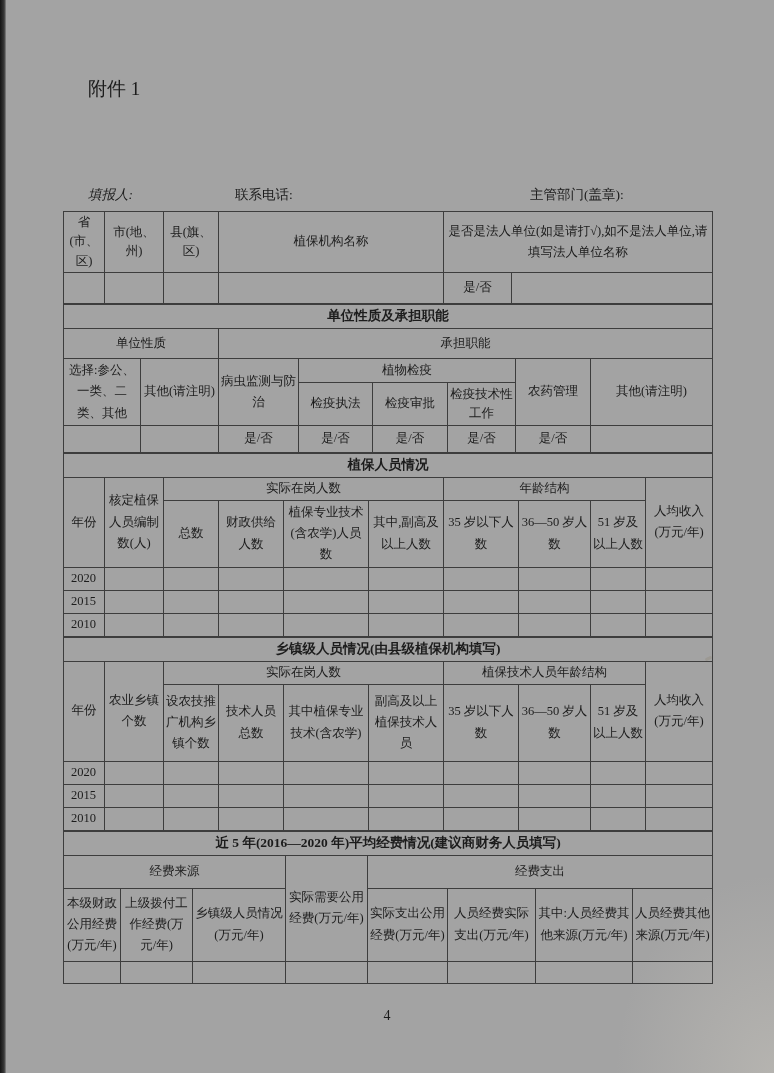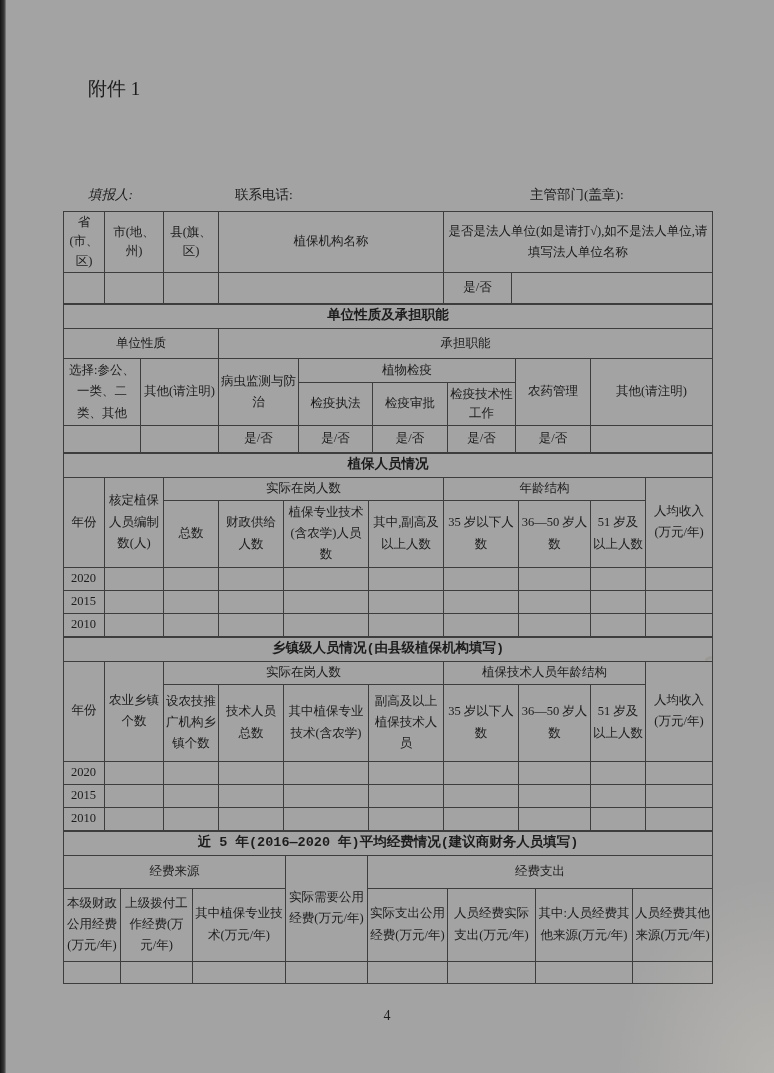--- a/index.html
+++ b/index.html
@@ -28,21 +28,21 @@
   .meta-filler { left:88px;font-style:italic; }
   .meta-phone { left:235px; }
   .meta-dept  { left:530px;text-align:center; }
   .tables { position:absolute; left:63px; top:211px; width:651px; }
   table { border-collapse:collapse; table-layout:fixed; width:649px; }
   td {
     border:1px solid #3d3d3d; text-align:center; vertical-align:middle;
     font-size:12.5px; line-height:1.55; padding:1px 2px; overflow:hidden;
     word-break:break-all;
   }
-  .sec-title { font-family:Liberation Mono, monospace; font-weight:700; font-size:13.5px; }
+  .sec-title { font-family:Liberation Serif, serif; font-weight:700; font-size:13.5px; }
   .year-cell { text-align:left; padding-left:7px; }
   .tall { line-height:1.7; }
   .page-number { position:absolute; left:0; top:1008px; width:100%; text-align:center; font-size:14px; }
   .artifact-dot {
     position:absolute; left:705px; top:657px; width:7px; height:3px;
     background:#9a968e; border-radius:2px; transform:rotate(-25deg); opacity:.8;
   }
 </style>
 </head>
 <body>
@@ -293,21 +293,21 @@
         <td colspan="8" class="sec-title">近 5 年(2016—2020 年)平均经费情况(建议商财务人员填写)</td>
       </tr>
       <tr style="height:33px">
         <td colspan="3">经费来源</td>
         <td rowspan="2" class="tall">实际需要公用经费(万元/年)</td>
         <td colspan="4">经费支出</td>
       </tr>
       <tr style="height:73px">
         <td class="tall">本级财政公用经费(万元/年)</td>
         <td class="tall">上级拨付工作经费(万元/年)</td>
-        <td class="tall">其中植保专业技术(万元/年)</td>
+        <td class="tall">乡镇级人员情况(万元/年)</td>
         <td class="tall">实际支出公用经费(万元/年)</td>
         <td class="tall">人员经费实际支出(万元/年)</td>
         <td class="tall">其中:人员经费其他来源(万元/年)</td>
         <td class="tall">人员经费其他来源(万元/年)</td>
       </tr>
       <tr style="height:22px">
         <td></td>
             <td></td>
             <td></td>
             <td></td>

